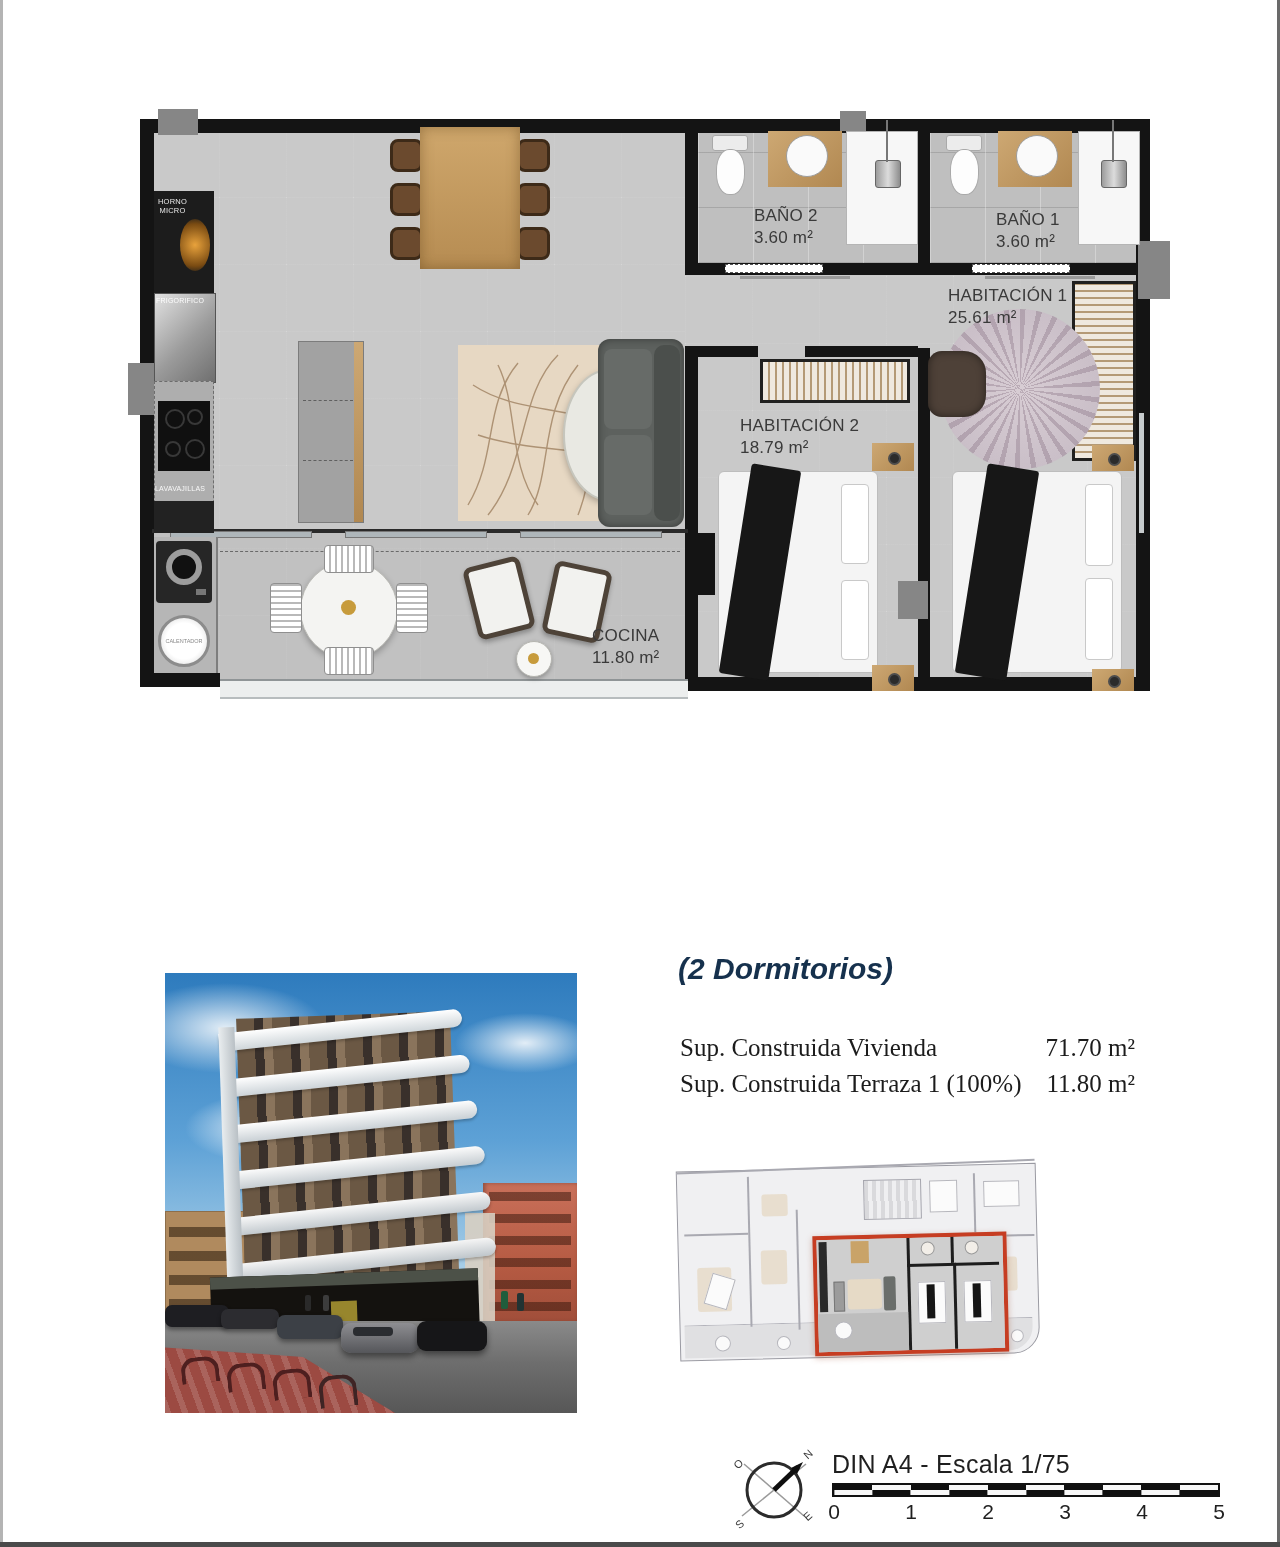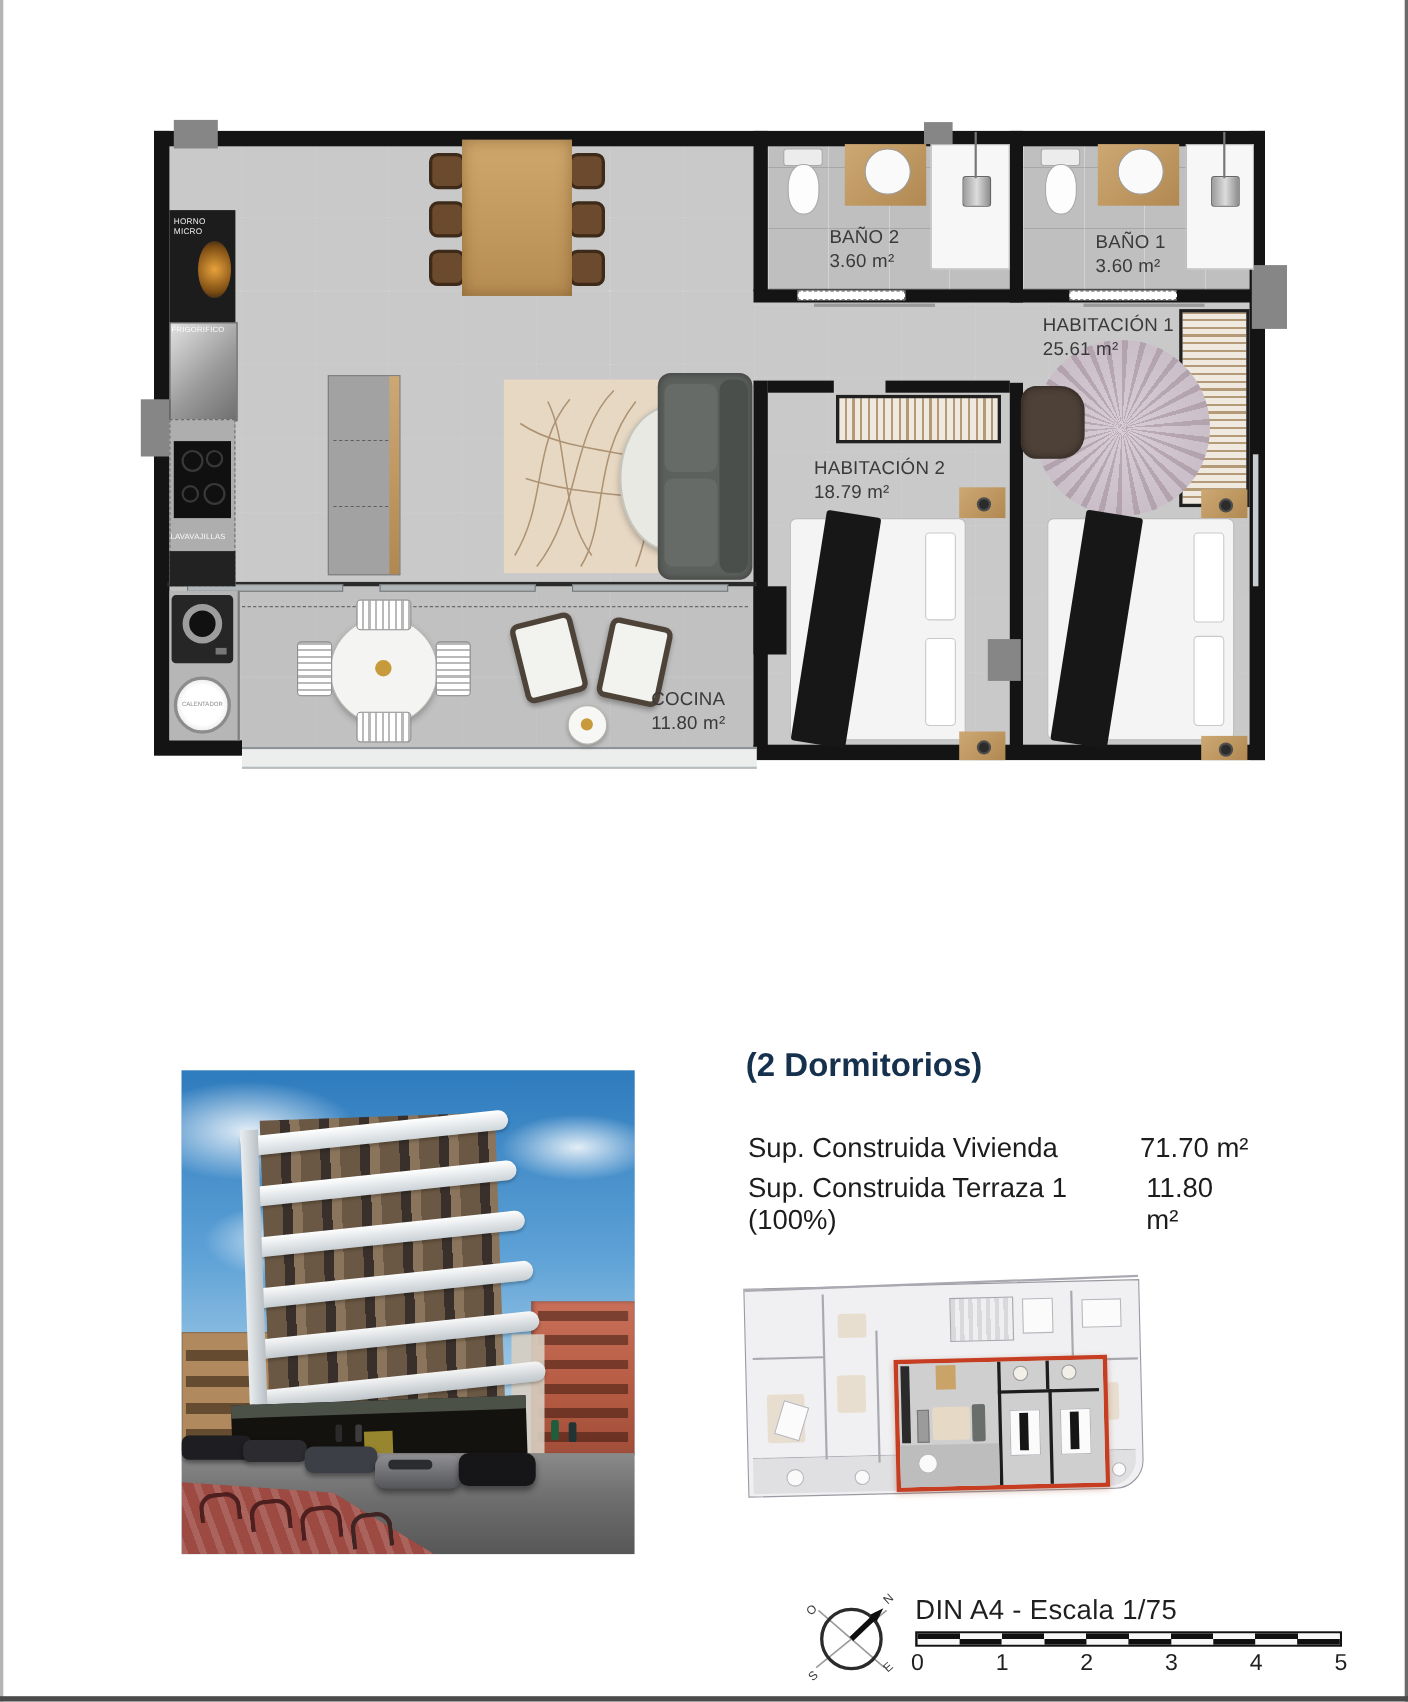--- a/index.html
+++ b/index.html
@@ -27,21 +27,21 @@
       #c9c9c9;
   }
   .tile2{
     background:
       repeating-linear-gradient(90deg, rgba(255,255,255,.3) 0 1px, transparent 1px 55px),
       repeating-linear-gradient(0deg, rgba(110,110,110,.3) 0 1px, transparent 1px 55px),
       #bfbfbf;
   }
   .roomlabel{position:absolute;color:#3a3a3a;font-size:17px;line-height:1.3;letter-spacing:.2px;}
   .roomlabel .nm{white-space:nowrap;}
-  .appl{position:absolute;color:rgba(255,255,255,.9);font-size:7.5px;line-height:1.2;letter-spacing:.2px;white-space:pre-line;}
+  .appl{position:absolute;color:rgba(255,255,255,.9);font-size:7.5px;line-height:1.2;letter-spacing:.2px;white-space:pre-line;text-align:center;}
   .dashline{position:absolute;border-top:1px dashed #6a6a6a;}
   .slidedoor{position:absolute;height:7px;background:#fff;border:1px dashed #555;}
   .doortrack{position:absolute;height:3px;background:#9a9a9a;}
   .wood{background:linear-gradient(180deg,#cfa76c,#b68c52);}
   .chair{position:absolute;width:33px;height:33px;background:#6b4a2e;border:3px solid #3d2a18;border-radius:8px;box-sizing:border-box;}
   .bed{position:absolute;background:#f4f4f4;border:1px solid #bdbdbd;border-radius:6px;}
   .pillow{position:absolute;background:#fff;border:1px solid #c9c9c9;border-radius:4px;}
   .throw{position:absolute;background:#171717;border-radius:3px;}
   .woodbox{position:absolute;background:linear-gradient(135deg,#cda873,#b18851);}
   .knob{position:absolute;width:9px;height:9px;border-radius:50%;background:#2b2b2b;border:2px solid #4d4d4d;}
@@ -53,23 +53,23 @@
   .sink-basin{position:absolute;background:#fafafa;border:1px solid #9d9d9d;border-radius:50%;}
 
   
   .title-row{left:678px;top:952px;display:flex;align-items:baseline;gap:12px;}
   .title-main{
     font-size:48px;font-weight:bold;letter-spacing:.5px;
     background:linear-gradient(180deg,#d9e6ef 0%,#8fb3cd 45%,#44729b 100%);
     -webkit-background-clip:text;background-clip:text;color:transparent;
     -webkit-text-stroke:2px #1d3f63;
   }
-  .title-sub{font-size:30px;font-weight:bold;color:#16314d;}
+  .title-sub{font-size:30px;font-weight:bold;color:#16314d;font-style:italic;}
   .specs{left:680px;top:1030px;width:455px;font-size:25px;color:#1c1c1c;}
-  .specrow{display:flex;justify-content:space-between;height:36px;align-items:flex-start;}
+  .specrow{display:flex;justify-content:space-between;height:36px;align-items:center;font-family:Liberation Serif, serif;}
   .specrow .val{font-weight:normal;}
   .specrow.total .lblb,.specrow.total .val{font-weight:bold;}
 
   .photo{left:165px;top:973px;width:412px;height:440px;overflow:hidden;background:linear-gradient(180deg,#2e7bbd 0%,#5da1d6 38%,#a9cfe8 68%,#d9eaf5 100%);}
   .cloud{position:absolute;background:radial-gradient(closest-side,rgba(255,255,255,.85),rgba(255,255,255,0));border-radius:50%;}
 
   .keyplan{left:672px;top:1156px;width:470px;height:212px;transform:rotate(-1.4deg);}
   .kp-fade{position:absolute;border:1px solid #b2b2ba;background:#f0f0f2;}
   .kp-wall{position:absolute;background:#a9a9b1;}
   .kp-rug{position:absolute;background:#e6dac6;opacity:.8;border-radius:3px;}

